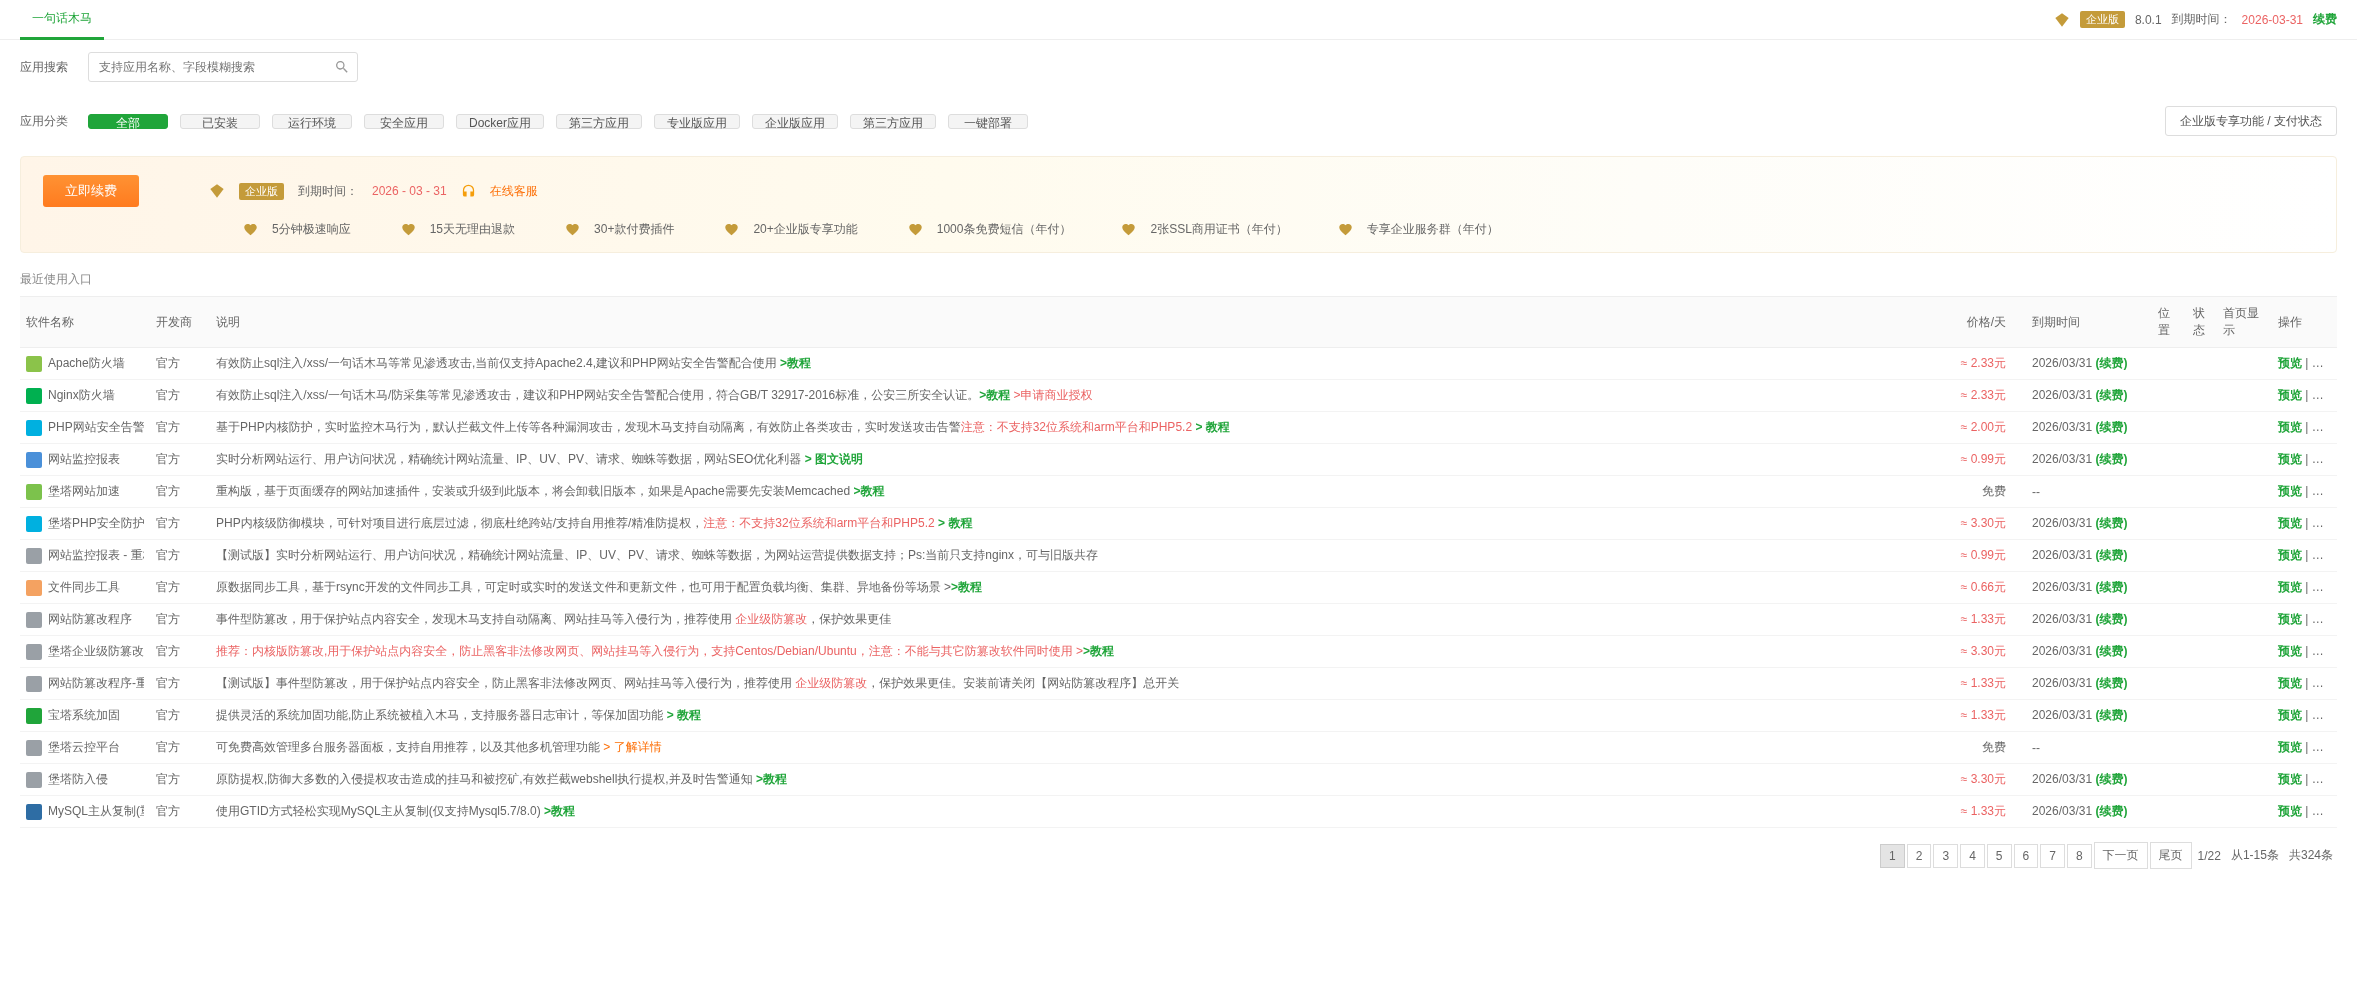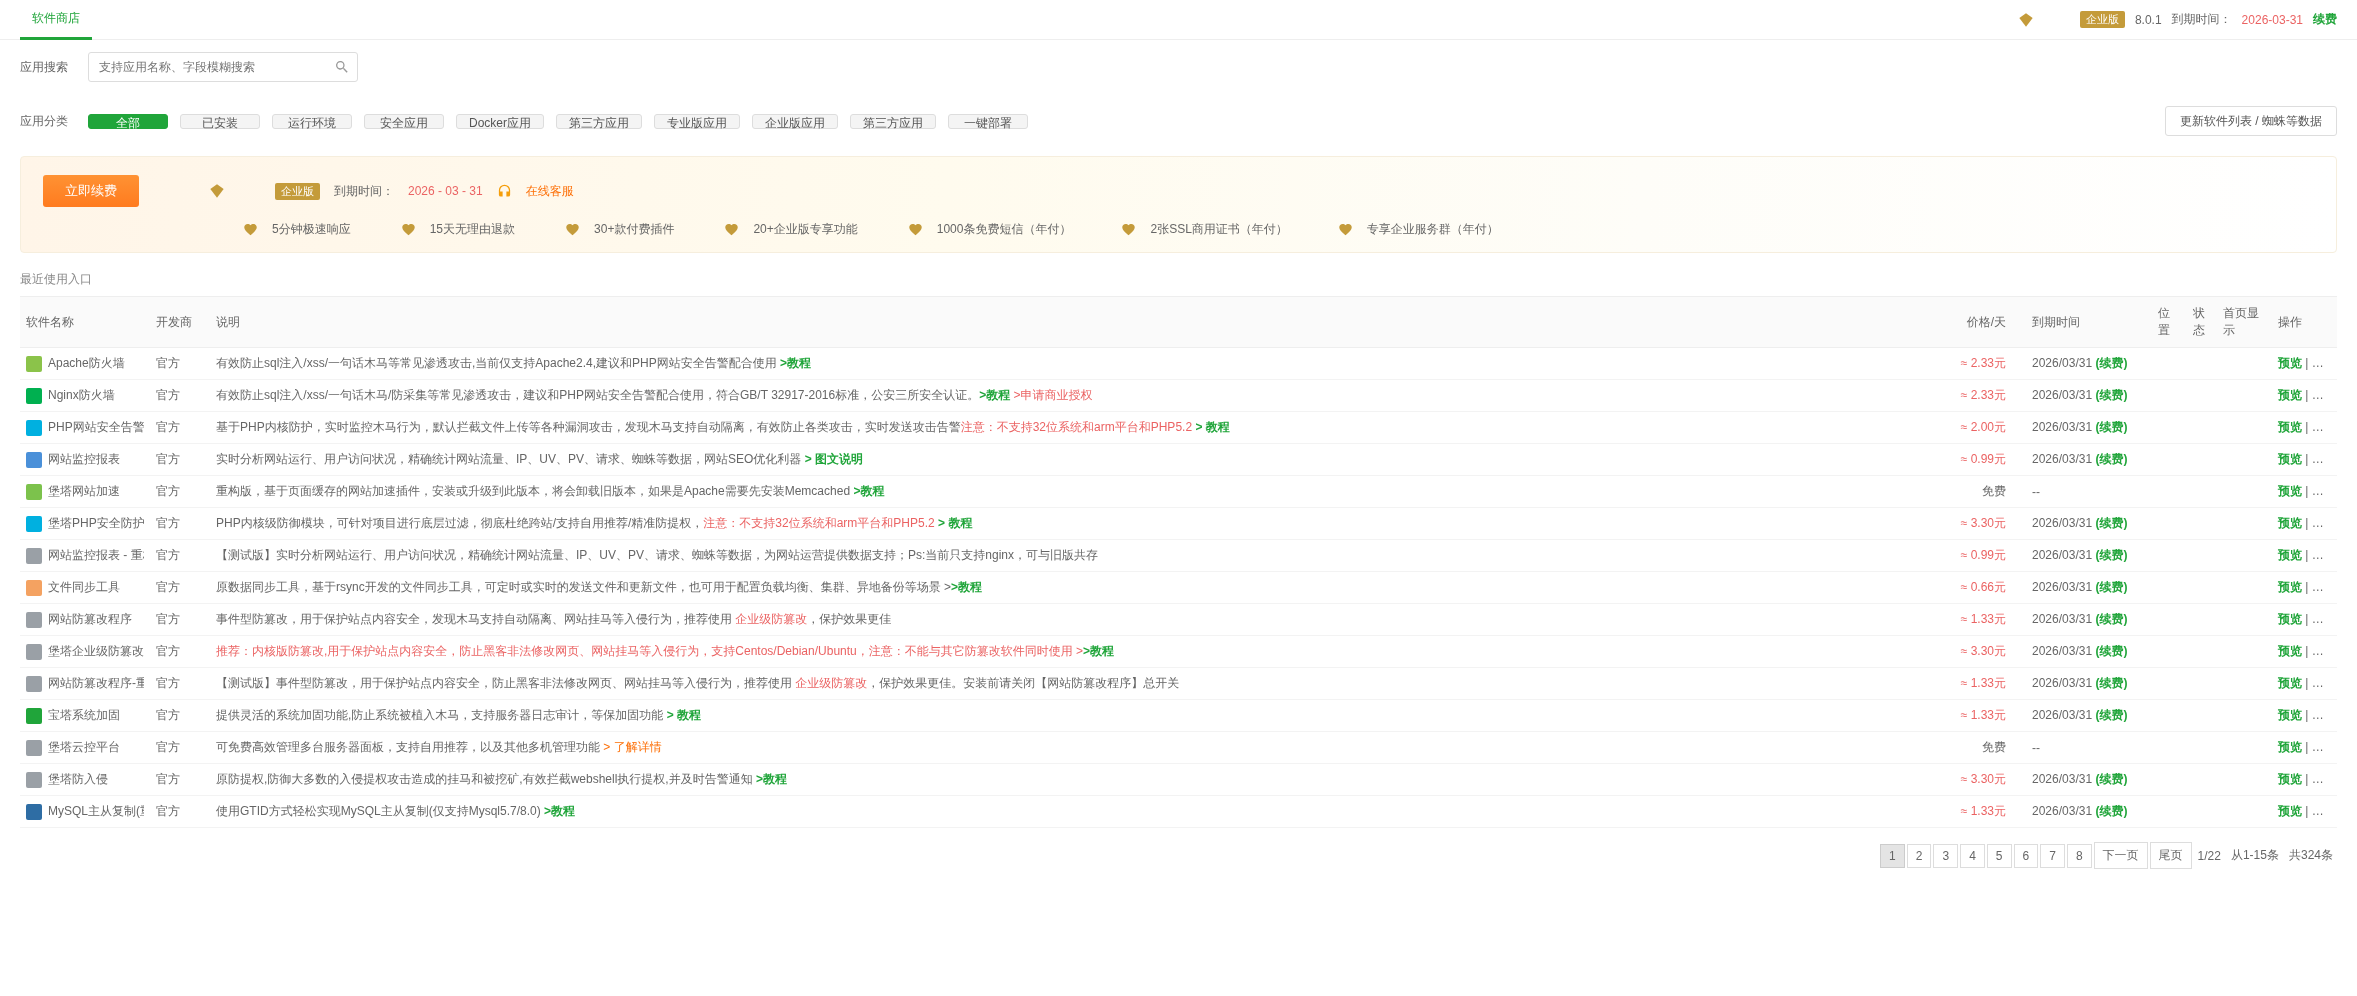--- a/index.html
+++ b/index.html
@@ -1,21 +1,21 @@
 <!DOCTYPE html>
 <html><head>
 <meta charset="utf-8">
 <style>
 * { margin:0; padding:0; box-sizing:border-box; }
 body { font-family:"Microsoft YaHei","Helvetica",Arial,sans-serif; font-size:12px; color:#666; background:#fff; }
 .topbar { display:flex; align-items:center; border-bottom:1px solid #eee; padding:0 20px; height:40px; }
 .tab-active { color:#20a53a; font-weight:500; padding:10px 12px; border-bottom:3px solid #20a53a; display:inline-block; }
 .top-right { margin-left:auto; display:flex; align-items:center; gap:10px; font-size:12px; }
 .diamond { width:16px; height:16px; }
-.badge-ent { background:#c49b3a; color:#fff; padding:1px 6px; border-radius:2px; font-size:11px;margin-left:36px; }
+.badge-ent { background:#c49b3a; color:#fff; padding:1px 6px; border-radius:2px; font-size:11px; }
 .date-red { color:#eb6363; font-weight:500; }
 .link-green { color:#20a53a; cursor:pointer;font-weight:bold; }
 .link-orange { color:#fd6e05; cursor:pointer; }
 .section { padding:12px 20px; }
 .row-search { display:flex; align-items:center; gap:16px; }
 .label { color:#666; margin-right:4px; }
 .search-box { position:relative; width:270px; }
 .search-input { width:100%; height:30px; padding:0 30px 0 10px; border:1px solid #ddd; border-radius:3px; font-size:12px; outline:none; }
 .search-icon { position:absolute; right:8px; top:7px; width:16px; height:16px; fill:#999; }
 .filters { display:flex; align-items:center; flex-wrap:wrap; gap:16px; }
@@ -50,21 +50,21 @@
 .warn-red { color:#eb6363; }
 .pagination { display:flex; justify-content:flex-end; align-items:center; gap:2px; padding:10px 20px 18px; font-size:12px; color:#666; }
 .pg { padding:4px 8px; border:1px solid #ddd; cursor:pointer; }
 .pg.active { background:#e4e4e4; border-color:#ccc; }
 .pg-gap { padding:4px 4px; }
 </style>
 </head>
 <body>
 
 <div class="topbar">
-  <span class="tab-active">软件商店</span>
+  <span class="tab-active">一句话木马</span>
   <div class="top-right">
     <svg class="diamond" viewBox="0 0 24 24">
         <path fill="#c49b3a" d="M12 2L2 9l10 13L22 9z"></path>
       </svg>
     <span class="badge-ent">企业版</span>
     <span>8.0.1</span>
     <span>到期时间：</span>
     <span class="date-red">2026-03-31</span>
     <span class="link-green">续费</span>
   </div>
@@ -87,21 +87,21 @@
       <button class="filter-btn">已安装</button>
       <button class="filter-btn">运行环境</button>
       <button class="filter-btn">安全应用</button>
       <button class="filter-btn">Docker应用</button>
       <button class="filter-btn">第三方应用</button>
       <button class="filter-btn">专业版应用</button>
       <button class="filter-btn">企业版应用</button>
       <button class="filter-btn">第三方应用</button>
       <button class="filter-btn">一键部署</button>
     </div>
-  <button class="filter-right-btn">更新软件列表 / 蜘蛛等数据</button>
+  <button class="filter-right-btn">企业版专享功能 / 支付状态</button>
 </div>
 
 <div class="promo">
   <div class="promo-top">
     <button class="promo-btn">立即续费</button>
     <div class="promo-info">
       <svg class="diamond" viewBox="0 0 24 24">
           <path fill="#c49b3a" d="M12 2L2 9l10 13L22 9z"></path>
         </svg>
       <span class="badge-ent">企业版</span>

